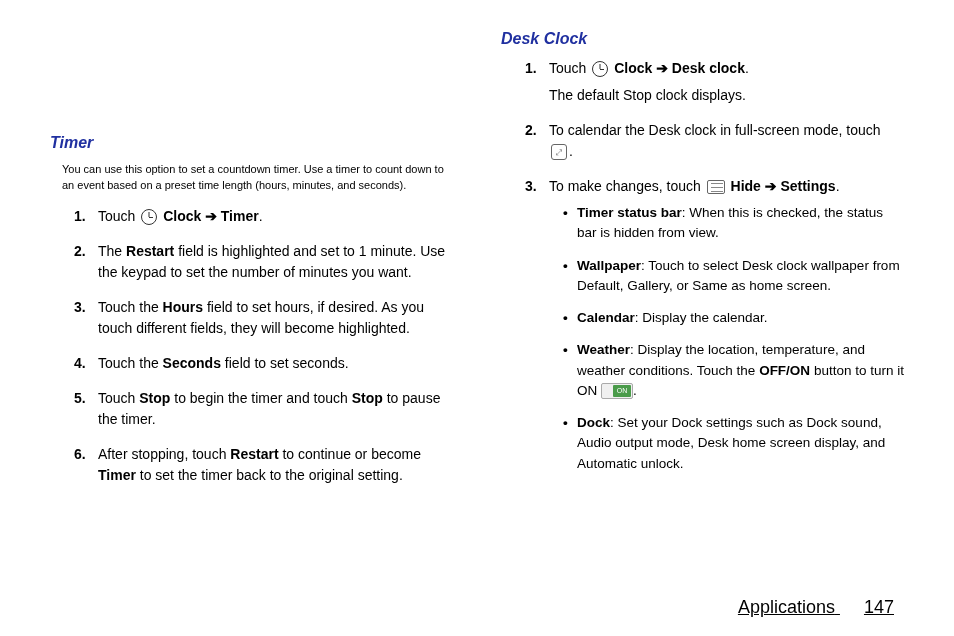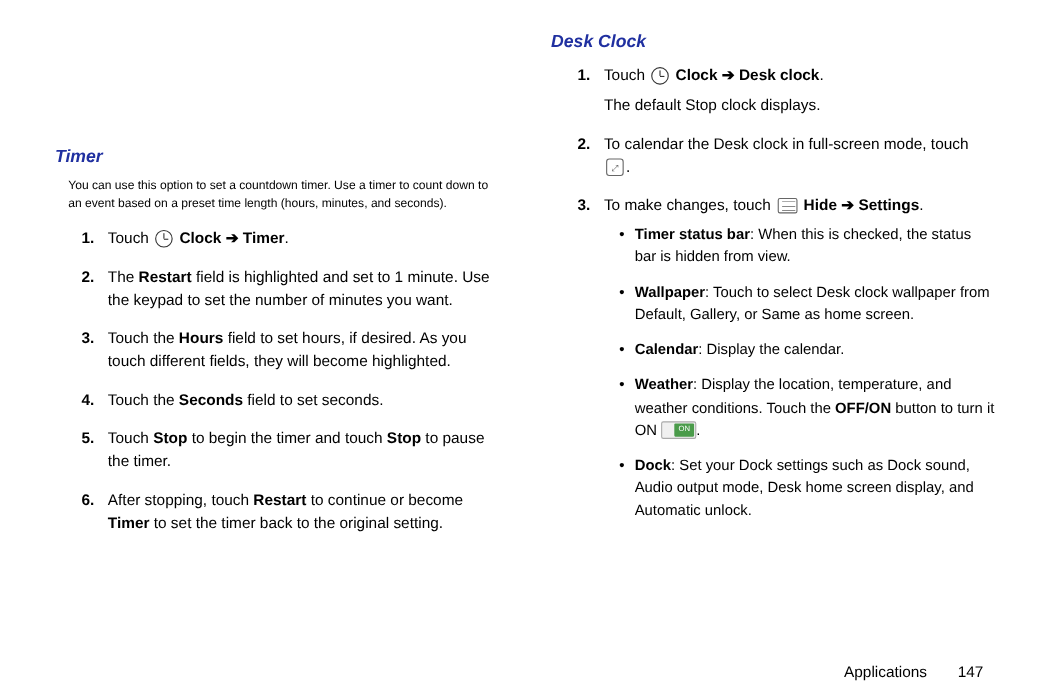--- a/index.html
+++ b/index.html
@@ -161,22 +161,23 @@
       min-width: 14px;
       font-weight: bold;
     }
     .bullet-text {
       flex: 1;
     }
     .footer {
       position: absolute;
       bottom: 18px;
       right: 60px;
-      font-size: 14px;
+      font-size: 18px;
       font-family: "Arial Narrow", Arial, sans-serif;
+      text-decoration: underline;
     }
     .page-num {
       margin-left: 24px;
     }
   </style>
 </head>
 <body>
 
 <div class="columns">
   <div class="col">

